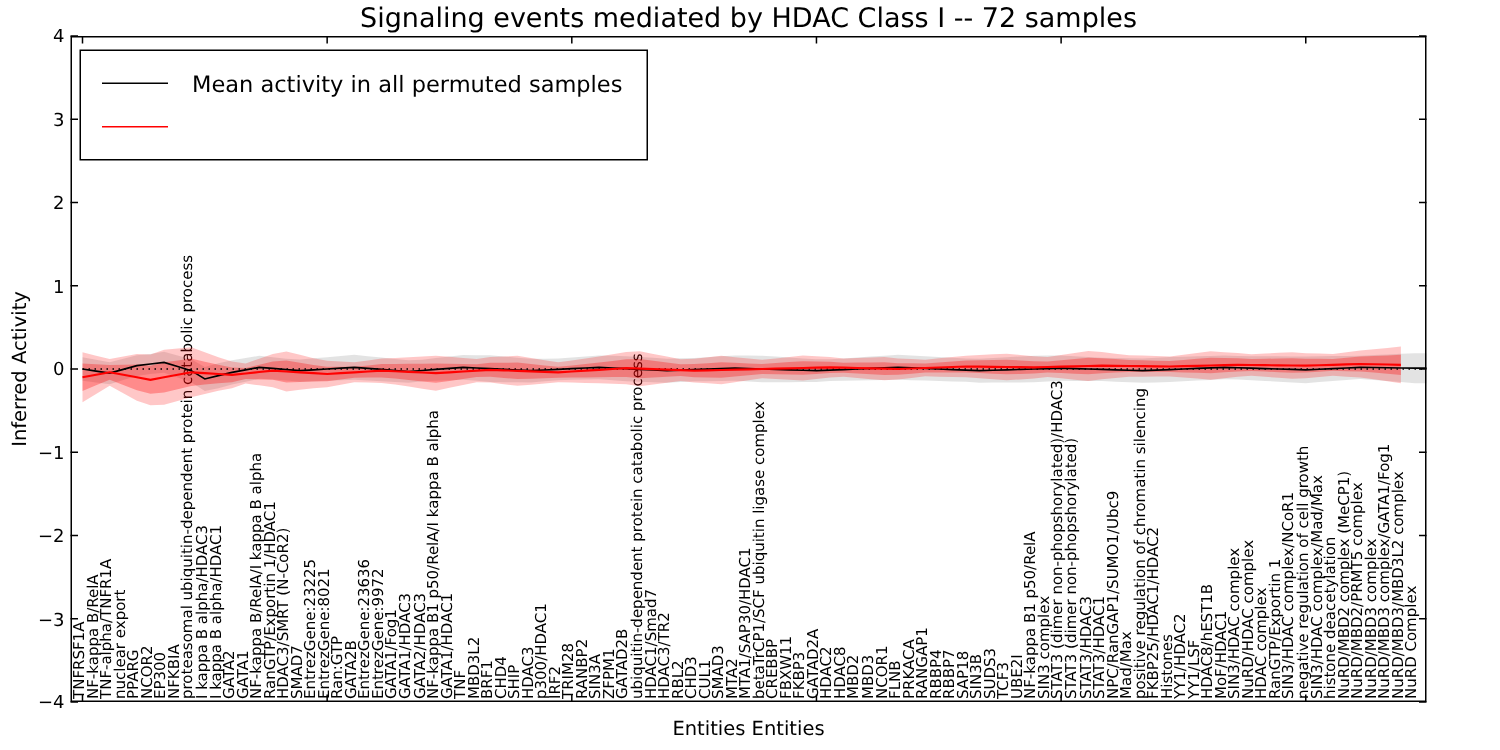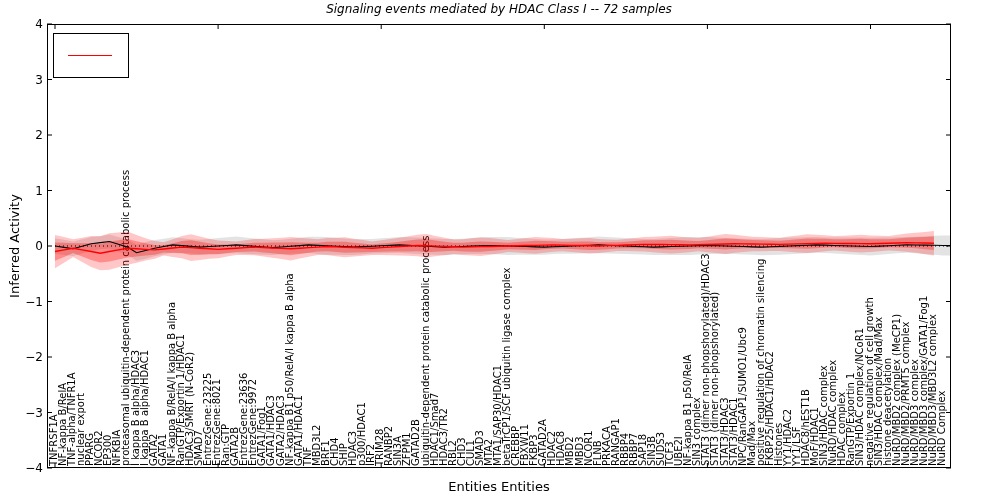--- a/index.html
+++ b/index.html
@@ -1,21 +1,21 @@
 <!DOCTYPE html>
 <html><head>
 <meta charset="utf-8">
 <style>
   html,body{margin:0;padding:0;}
   body{width:1000px;height:500px;background:#ffffff;position:relative;overflow:hidden;
        font-family:"DejaVu Sans","Liberation Sans",sans-serif;color:#000;}
   #plot-border{position:absolute;left:47px;top:24px;width:904px;height:444px;
        border:1px solid #000;box-sizing:border-box;background:transparent;z-index:0;}
   #chart-title{position:absolute;left:47px;top:2px;width:904px;text-align:center;
-       font-size:12px;z-index:4;font-style:italic;}
+       font-size:18px;z-index:4;}
   #y-axis-label{position:absolute;left:14px;top:246px;transform:translate(-50%,-50%) rotate(-90deg);
        font-size:13px;white-space:nowrap;z-index:4;}
   #x-axis-label{position:absolute;left:47px;top:479px;width:904px;text-align:center;
        font-size:13px;z-index:4;}
   #labels-layer{position:absolute;left:0;top:0;width:1000px;height:500px;z-index:1;}
   .xcat{position:absolute;height:12px;line-height:12px;font-size:10px;white-space:nowrap;
        transform-origin:0 100%;transform:rotate(-90deg);color:#000;}
   .ytick{position:absolute;width:32px;text-align:right;font-size:12px;height:16px;line-height:16px;}
   #chart-svg{position:absolute;left:0;top:0;z-index:2;pointer-events:none;}
   #legend{position:absolute;left:53px;top:33px;background:#ffffff;border:1px solid #000;
@@ -140,20 +140,24 @@
     <path d="M55,234.9L64.06122448979592,237.12L73.12244897959184,239.34L82.18367346938776,237.675L91.24489795918367,236.01L100.3061224489796,236.2875L109.36734693877551,233.235L118.42857142857143,232.4025L127.48979591836735,231.57L136.55102040816325,234.9L145.6122448979592,238.23L154.67346938775512,241.005L163.73469387755102,242.3L172.79591836734693,239.155L181.85714285714286,236.01L190.9183673469388,234.345L199.9795918367347,236.565L209.0408163265306,238.785L218.10204081632654,240.45L227.16326530612247,241.005L236.22448979591837,241.56L245.28571428571428,240.265L254.3469387755102,238.97L263.40816326530614,238.64625L272.46938775510205,238.1375L281.53061224489795,237.62875L290.59183673469386,237.12L299.6530612244898,237.86L308.7142857142857,238.6L317.7755102040816,239.34L326.8367346938776,238.045L335.8979591836735,237.638L344.9591836734694,237.231L354.0204081632653,238.674L363.0816326530612,240.117L372.14285714285717,241.56L381.2040816326531,240.265L390.265306122449,238.97L399.32653061224494,237.675L408.38775510204084,236.195L417.44897959183675,234.715L426.51020408163265,234.123L435.57142857142856,235.936L444.6326530612245,237.749L453.6938775510204,239.562L462.7551020408163,239.155L471.8163265306123,238.193L480.8775510204082,237.231L489.9387755102041,238.119L499,239.007L508.0612244897959,239.895L517.1224489795918,238.933L526.1836734693877,237.971L535.2448979591836,237.00900000000001L544.3061224489796,237.527L553.3673469387755,238.045L562.4285714285714,239.007L571.4897959183673,238.674L580.5510204081633,238.341L589.6122448979592,238.008L598.6734693877552,238.97L607.7346938775511,239.377L616.795918367347,239.784L625.8571428571429,238.896L634.9183673469388,238.008L643.9795918367347,237.12L653.0408163265306,236.676L662.1020408163265,236.232L671.1632653061224,235.788L680.2244897959184,236.639L689.2857142857143,237.49L698.3469387755102,238.008L707.4081632653061,236.676L716.469387755102,235.344L725.530612244898,234.012L734.5918367346939,234.715L743.6530612244899,235.751L752.7142857142858,236.787L761.7755102040817,237.083L770.8367346938776,237.379L779.8979591836735,237.675L788.9591836734694,236.528L798.0204081632653,235.381L807.0816326530612,234.234L816.1428571428571,234.752L825.2040816326531,235.27L834.265306122449,236.121L843.3265306122449,235.677L852.3877551020408,235.233L861.4489795918367,234.789L870.5102040816327,235.455L879.5714285714286,235.7325L888.6326530612246,236.01L897.6938775510205,234.8075L906.7551020408164,233.605L915.8163265306123,232.865L924.8775510204082,231.94L933.9387755102041,231.015L933.9387755102041,255.435L924.8775510204082,254.14L915.8163265306123,252.845L906.7551020408164,251.735L897.6938775510205,251.0875L888.6326530612246,250.44L879.5714285714286,251.2725L870.5102040816327,252.105L861.4489795918367,252.549L852.3877551020408,251.883L843.3265306122449,251.217L834.265306122449,250.551L825.2040816326531,251.18L816.1428571428571,252.142L807.0816326530612,253.104L798.0204081632653,252.401L788.9591836734694,251.698L779.8979591836735,250.995L770.8367346938776,251.069L761.7755102040817,251.143L752.7142857142858,251.217L743.6530612244899,252.031L734.5918367346939,252.845L725.530612244898,253.992L716.469387755102,253.10399999999998L707.4081632653061,252.216L698.3469387755102,251.328L689.2857142857143,252.29L680.2244897959184,252.919L671.1632653061224,253.548L662.1020408163265,252.882L653.0408163265306,252.216L643.9795918367347,251.55L634.9183673469388,251.328L625.8571428571429,251.106L616.795918367347,250.88400000000001L607.7346938775511,251.957L598.6734693877552,253.03L589.6122448979592,253.548L580.5510204081633,252.771L571.4897959183673,251.994L562.4285714285714,251.217L553.3673469387755,251.735L544.3061224489796,252.697L535.2448979591836,253.659L526.1836734693877,253.141L517.1224489795918,252.623L508.0612244897959,252.105L499,253.437L489.9387755102041,254.769L480.8775510204082,256.101L471.8163265306123,255.583L462.7551020408163,255.065L453.6938775510204,253.992L444.6326530612245,255.139L435.57142857142856,256.286L426.51020408163265,257.433L417.44897959183675,256.175L408.38775510204084,255.805L399.32653061224494,255.435L390.265306122449,255.25L381.2040816326531,255.065L372.14285714285717,254.88L363.0816326530612,255.657L354.0204081632653,256.434L344.9591836734694,257.211L335.8979591836735,256.138L326.8367346938776,255.065L317.7755102040816,254.88L308.7142857142857,256.73L299.6530612244898,258.58L290.59183673469386,260.43L281.53061224489795,259.08875L272.46938775510205,257.7475L263.40816326530614,256.40625L254.3469387755102,255.25L245.28571428571428,255.065L236.22448979591837,254.88L227.16326530612247,256.545L218.10204081632654,258.21L209.0408163265306,258.765L199.9795918367347,259.875L190.9183673469388,260.985L181.85714285714286,258.21L172.79591836734693,256.915L163.73469387755102,255.62L154.67346938775512,258.765L145.6122448979592,260.43L136.55102040816325,262.65L127.48979591836735,264.87L118.42857142857143,267.3675L109.36734693877551,269.865L100.3061224489796,270.1425L91.24489795918367,267.09L82.18367346938776,262.095L73.12244897959184,257.1L64.06122448979592,262.65L55,268.2Z" fill="rgba(255,0,0,0.22)" stroke="none"></path>
     <path d="M55,242.3925L64.06122448979592,242.86425L73.12244897959184,243.336L82.18367346938776,243.1695L91.24489795918367,243.003L100.3061224489796,243.904875L109.36734693877551,241.47675L118.42857142857143,240.269625L127.48979591836735,239.0625L136.55102040816325,241.14375L145.6122448979592,243.225L154.67346938775512,245.001L163.73469387755102,245.297L172.79591836734693,243.151L181.85714285714286,241.005L190.9183673469388,240.339L199.9795918367347,241.80975L209.0408163265306,243.2805L218.10204081632654,244.446L227.16326530612247,244.5015L236.22448979591837,244.557L245.28571428571428,243.595L254.3469387755102,242.633L263.40816326530614,242.64225L272.46938775510205,242.54975L281.53061224489795,242.45725L290.59183673469386,242.36475L299.6530612244898,242.522L308.7142857142857,242.67925L317.7755102040816,242.8365L326.8367346938776,241.8745L335.8979591836735,241.8005L344.9591836734694,241.7265L354.0204081632653,242.67L363.0816326530612,243.6135L372.14285714285717,244.557L381.2040816326531,243.595L390.265306122449,242.633L399.32653061224494,241.671L408.38775510204084,240.60725L417.44897959183675,239.5435L426.51020408163265,239.36775L435.57142857142856,240.51475L444.6326530612245,241.66175L453.6938775510204,242.80875L462.7551020408163,242.73475L471.8163265306123,242.10575L480.8775510204082,241.47675L489.9387755102041,241.86525L499,242.25375L508.0612244897959,242.64225L517.1224489795918,242.01325L526.1836734693877,241.38425L535.2448979591836,240.75525L544.3061224489796,240.94025L553.3673469387755,241.12525L562.4285714285714,241.75425L571.4897959183673,241.671L580.5510204081633,241.58775L589.6122448979592,241.5045L598.6734693877552,242.1335L607.7346938775511,242.2075L616.795918367347,242.2815L625.8571428571429,241.64325L634.9183673469388,241.005L643.9795918367347,240.36675L653.0408163265306,240.1725L662.1020408163265,239.97825L671.1632653061224,239.784L680.2244897959184,240.302L689.2857142857143,240.82L698.3469387755102,241.005L707.4081632653061,240.1725L716.469387755102,239.34L725.530612244898,238.5075L734.5918367346939,238.79425L743.6530612244899,239.414L752.7142857142858,240.03375L761.7755102040817,240.2465L770.8367346938776,240.45925L779.8979591836735,240.672L788.9591836734694,239.94125L798.0204081632653,239.2105L807.0816326530612,238.47975L816.1428571428571,238.66475L825.2040816326531,238.84975L834.265306122449,239.36775L843.3265306122449,239.1735L852.3877551020408,238.97925L861.4489795918367,238.785L870.5102040816327,239.20125L879.5714285714286,239.22899999999998L888.6326530612246,239.25675L897.6938775510205,238.4705L906.7551020408164,237.68425L915.8163265306123,237.3605L924.8775510204082,236.935L933.9387755102041,236.5095L933.9387755102041,249.94050000000001L924.8775510204082,249.145L915.8163265306123,248.3495L906.7551020408164,247.65575L897.6938775510205,247.4245L888.6326530612246,247.19325L879.5714285714286,247.776L870.5102040816327,248.35875L861.4489795918367,248.553L852.3877551020408,248.13675L843.3265306122449,247.7205L834.265306122449,247.30425L825.2040816326531,247.60025L816.1428571428571,248.22925L807.0816326530612,248.85825L798.0204081632653,248.5715L788.9591836734694,248.28475L779.8979591836735,247.998L770.8367346938776,247.98875L761.7755102040817,247.9795L752.7142857142858,247.97025L743.6530612244899,248.368L734.5918367346939,248.76575L725.530612244898,249.4965L716.469387755102,249.108L707.4081632653061,248.7195L698.3469387755102,248.331L689.2857142857143,248.96L680.2244897959184,249.256L671.1632653061224,249.552L662.1020408163265,249.13575L653.0408163265306,248.7195L643.9795918367347,248.30325L634.9183673469388,248.331L625.8571428571429,248.35875L616.795918367347,248.3865L607.7346938775511,249.1265L598.6734693877552,249.8665L589.6122448979592,250.0515L580.5510204081633,249.52425L571.4897959183673,248.997L562.4285714285714,248.46975L553.3673469387755,248.65475L544.3061224489796,249.28375L535.2448979591836,249.91275L526.1836734693877,249.72775000000001L517.1224489795918,249.54275L508.0612244897959,249.35775L499,250.19025L489.9387755102041,251.02275L480.8775510204082,251.85525L471.8163265306123,251.67025L462.7551020408163,251.48525L453.6938775510204,250.74525L444.6326530612245,251.22625L435.57142857142856,251.70725L426.51020408163265,252.18825L417.44897959183675,251.3465L408.38775510204084,251.39275L399.32653061224494,251.439L390.265306122449,251.587L381.2040816326531,251.735L372.14285714285717,251.883L363.0816326530612,252.1605L354.0204081632653,252.438L344.9591836734694,252.7155L335.8979591836735,251.9755L326.8367346938776,251.2355L317.7755102040816,251.3835L308.7142857142857,252.65075L299.6530612244898,253.918L290.59183673469386,255.18525L281.53061224489795,254.26025L272.46938775510205,253.33525L263.40816326530614,252.41025L254.3469387755102,251.587L245.28571428571428,251.735L236.22448979591837,251.883L227.16326530612247,253.0485L218.10204081632654,254.214L209.0408163265306,254.2695L199.9795918367347,254.63025L190.9183673469388,254.99099999999999L181.85714285714286,253.215L172.79591836734693,252.919L163.73469387755102,252.623L154.67346938775512,254.769L145.6122448979592,255.435L136.55102040816325,256.40625L127.48979591836735,257.3775L118.42857142857143,259.500375L109.36734693877551,261.62325L100.3061224489796,262.525125L91.24489795918367,260.097L82.18367346938776,256.6005L73.12244897959184,253.104L64.06122448979592,256.90575L55,260.7075Z" fill="rgba(255,0,0,0.30)" stroke="none"></path>
     <path d="M55,246L951,246" fill="none" stroke="#000000" stroke-width="1" stroke-dasharray="1,3"></path>
     <path d="M55,246L64.06122448979592,247.3875L73.12244897959184,248.775L82.18367346938776,246.2775L91.24489795918367,243.78L100.3061224489796,242.67L109.36734693877551,241.56L118.42857142857143,244.335L127.48979591836735,247.11L136.55102040816325,252.66L145.6122448979592,250.44L154.67346938775512,248.22L163.73469387755102,246.555L172.79591836734693,244.89L181.85714285714286,245.63L190.9183673469388,246.37L199.9795918367347,247.11L209.0408163265306,246.555L218.10204081632654,246L227.16326530612247,245.445L236.22448979591837,244.89L245.28571428571428,245.58375L254.3469387755102,246.2775L263.40816326530614,246.97125L272.46938775510205,247.665L281.53061224489795,246.97125L290.59183673469386,246.2775L299.6530612244898,245.58375L308.7142857142857,244.89L317.7755102040816,245.334L326.8367346938776,245.778L335.8979591836735,246.222L344.9591836734694,246.666L354.0204081632653,247.11L363.0816326530612,246.666L372.14285714285717,246.222L381.2040816326531,245.778L390.265306122449,245.334L399.32653061224494,244.89L408.38775510204084,245.334L417.44897959183675,245.778L426.51020408163265,246.222L435.57142857142856,246.666L444.6326530612245,247.11L453.6938775510204,246.777L462.7551020408163,246.444L471.8163265306123,246.111L480.8775510204082,245.778L489.9387755102041,245.445L499,245.7225L508.0612244897959,246L517.1224489795918,246.2775L526.1836734693877,246.555L535.2448979591836,246.8325L544.3061224489796,247.11L553.3673469387755,246.74L562.4285714285714,246.37L571.4897959183673,246L580.5510204081633,245.63L589.6122448979592,245.26L598.6734693877552,244.89L607.7346938775511,245.26L616.795918367347,245.63L625.8571428571429,246L634.9183673469388,246.37L643.9795918367347,246.74L653.0408163265306,247.11L662.1020408163265,246.8325L671.1632653061224,246.555L680.2244897959184,246.2775L689.2857142857143,246L698.3469387755102,245.7225L707.4081632653061,245.445L716.469387755102,245.7225L725.530612244898,246L734.5918367346939,246.2775L743.6530612244899,246.555L752.7142857142858,246.8325L761.7755102040817,247.11L770.8367346938776,246.74L779.8979591836735,246.37L788.9591836734694,246L798.0204081632653,245.63L807.0816326530612,245.26L816.1428571428571,244.89L825.2040816326531,245.1675L834.265306122449,245.445L843.3265306122449,245.7225L852.3877551020408,246L861.4489795918367,246.2775L870.5102040816327,246.555L879.5714285714286,246.13875L888.6326530612246,245.7225L897.6938775510205,245.30625L906.7551020408164,244.89L915.8163265306123,245.02875L924.8775510204082,245.1675L933.9387755102041,245.30625L943,245.445L951,245.445" fill="none" stroke="#000000" stroke-width="1.1"></path>
     <path d="M55,251.55L64.06122448979592,249.885L73.12244897959184,248.22L82.18367346938776,249.885L91.24489795918367,251.55L100.3061224489796,253.215L109.36734693877551,251.55L118.42857142857143,249.885L127.48979591836735,248.22L136.55102040816325,248.775L145.6122448979592,249.33L154.67346938775512,249.885L163.73469387755102,248.96L172.79591836734693,248.035L181.85714285714286,247.11L190.9183673469388,247.665L199.9795918367347,248.22L209.0408163265306,248.775L218.10204081632654,249.33L227.16326530612247,248.775L236.22448979591837,248.22L245.28571428571428,247.665L254.3469387755102,247.11L263.40816326530614,247.52625L272.46938775510205,247.9425L281.53061224489795,248.35875L290.59183673469386,248.775L299.6530612244898,248.22L308.7142857142857,247.665L317.7755102040816,247.11L326.8367346938776,246.555L335.8979591836735,246.888L344.9591836734694,247.221L354.0204081632653,247.554L363.0816326530612,247.887L372.14285714285717,248.22L381.2040816326531,247.665L390.265306122449,247.11L399.32653061224494,246.555L408.38775510204084,246L417.44897959183675,245.445L426.51020408163265,245.778L435.57142857142856,246.111L444.6326530612245,246.444L453.6938775510204,246.777L462.7551020408163,247.11L471.8163265306123,246.888L480.8775510204082,246.666L489.9387755102041,246.444L499,246.222L508.0612244897959,246L517.1224489795918,245.778L526.1836734693877,245.556L535.2448979591836,245.334L544.3061224489796,245.112L553.3673469387755,244.89L562.4285714285714,245.112L571.4897959183673,245.334L580.5510204081633,245.556L589.6122448979592,245.778L598.6734693877552,246L607.7346938775511,245.667L616.795918367347,245.334L625.8571428571429,245.001L634.9183673469388,244.668L643.9795918367347,244.335L653.0408163265306,244.446L662.1020408163265,244.557L671.1632653061224,244.668L680.2244897959184,244.779L689.2857142857143,244.89L698.3469387755102,244.668L707.4081632653061,244.446L716.469387755102,244.224L725.530612244898,244.002L734.5918367346939,243.78L743.6530612244899,243.891L752.7142857142858,244.002L761.7755102040817,244.113L770.8367346938776,244.224L779.8979591836735,244.335L788.9591836734694,244.113L798.0204081632653,243.891L807.0816326530612,243.669L816.1428571428571,243.447L825.2040816326531,243.225L834.265306122449,243.336L843.3265306122449,243.447L852.3877551020408,243.558L861.4489795918367,243.669L870.5102040816327,243.78L879.5714285714286,243.5025L888.6326530612246,243.225L897.6938775510205,242.9475L906.7551020408164,242.67L915.8163265306123,242.855L924.8775510204082,243.04L933.9387755102041,243.225" fill="none" stroke="#ff0000" stroke-width="1.4"></path>
     <path d="M47,24h5M951,24h-5M47,79.5h5M951,79.5h-5M47,135h5M951,135h-5M47,190.5h5M951,190.5h-5M47,246h5M951,246h-5M47,301.5h5M951,301.5h-5M47,357h5M951,357h-5M47,412.5h5M951,412.5h-5M47,468h5M951,468h-5M55,468v-5M55,24v5M218.10204081632654,468v-5M218.10204081632654,24v5M381.2040816326531,468v-5M381.2040816326531,24v5M544.3061224489796,468v-5M544.3061224489796,24v5M707.4081632653061,468v-5M707.4081632653061,24v5M870.5102040816327,468v-5M870.5102040816327,24v5" fill="none" stroke="#000" stroke-width="1"></path>
   </svg>
 
 <div id="legend">
   <div class="legend-row">
+    <div class="legend-line" id="legend-line-0" style="border-top-color: rgb(0, 0, 0);"></div>
+    <div class="legend-label">Mean activity in all permuted samples</div>
+  </div>
+  <div class="legend-row">
     <div class="legend-line" id="legend-line-1" style="border-top-color: rgb(255, 0, 0);"></div>
   </div>
 </div>
 
 <div class="ytick" style="left: 11px; top: 16px;">4</div>
 <div class="ytick" style="left: 11px; top: 71.5px;">3</div>
 <div class="ytick" style="left: 11px; top: 127px;">2</div>
 <div class="ytick" style="left: 11px; top: 182.5px;">1</div>
 <div class="ytick" style="left: 11px; top: 238px;">0</div>
 <div class="ytick" style="left: 11px; top: 293.5px;">−1</div>

